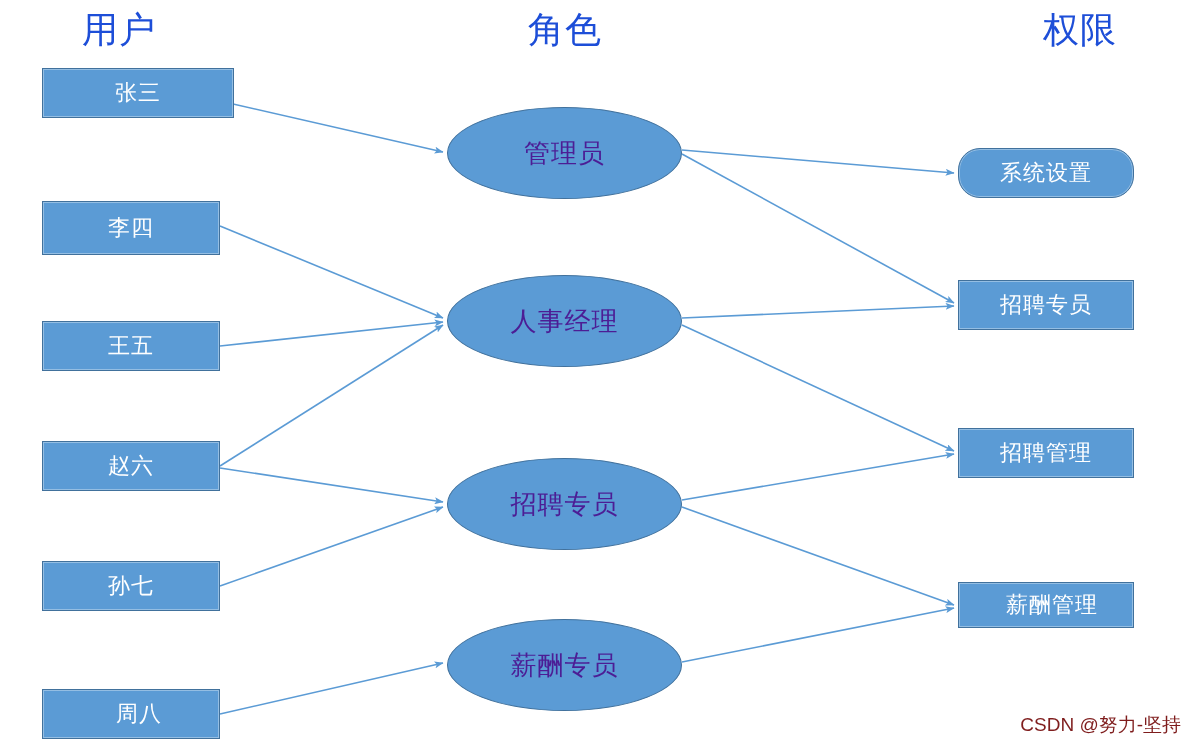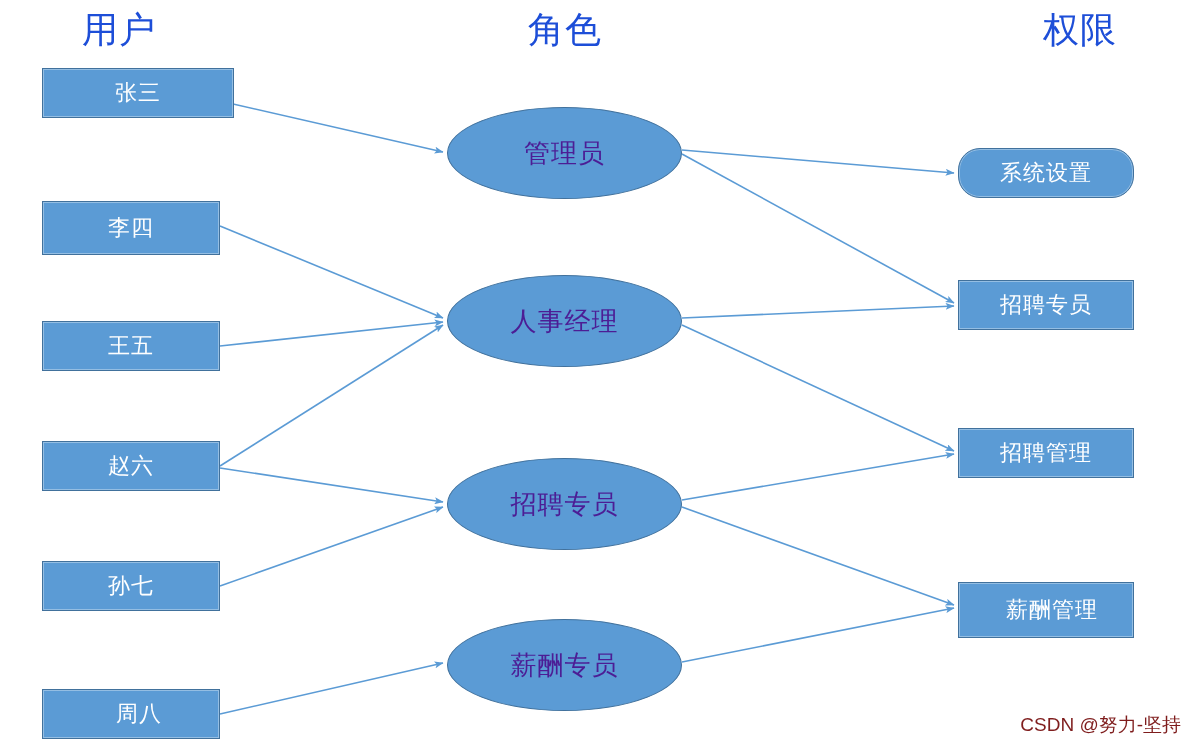--- a/index.html
+++ b/index.html
@@ -118,18 +118,18 @@
   <div id="role-layer">
       <div class="node-ellipse" style="left: 447px; top: 107px; width: 235px; height: 92px;">管理员</div>
       <div class="node-ellipse" style="left: 447px; top: 275px; width: 235px; height: 92px;">人事经理</div>
       <div class="node-ellipse" style="left: 447px; top: 458px; width: 235px; height: 92px;">招聘专员</div>
       <div class="node-ellipse" style="left: 447px; top: 619px; width: 235px; height: 92px;">薪酬专员</div>
     </div>
   <div id="permission-layer">
       <div class="node-rect" style="left: 958px; top: 148px; width: 176px; height: 50px; border-radius: 22px;">系统设置</div>
       <div class="node-rect" style="left: 958px; top: 280px; width: 176px; height: 50px;">招聘专员</div>
       <div class="node-rect" style="left: 958px; top: 428px; width: 176px; height: 50px;">招聘管理</div>
-      <div class="node-rect" style="left: 958px; top: 582px; width: 176px; height: 56px; padding-left: 12px;">薪酬管理</div>
+      <div class="node-rect" style="left: 958px; top: 582px; width: 176px; height: 46px; padding-left: 12px;">薪酬管理</div>
     </div>
 
   <div id="watermark">CSDN @努力-坚持</div>
 
 </div>
 
 </body></html>

